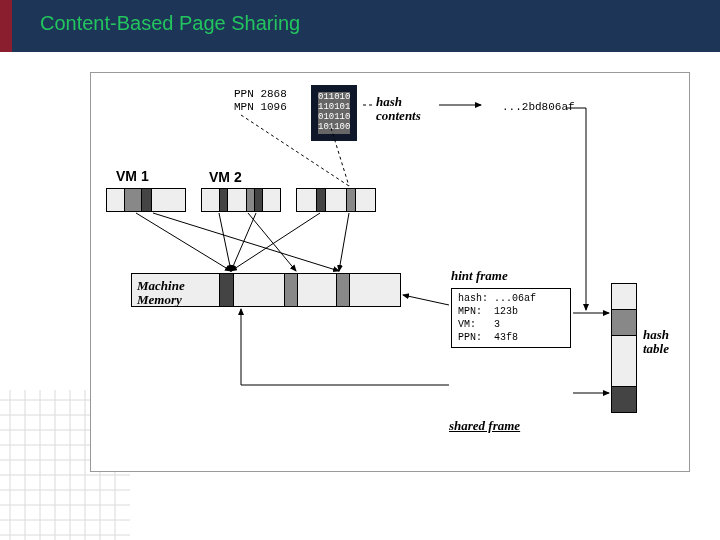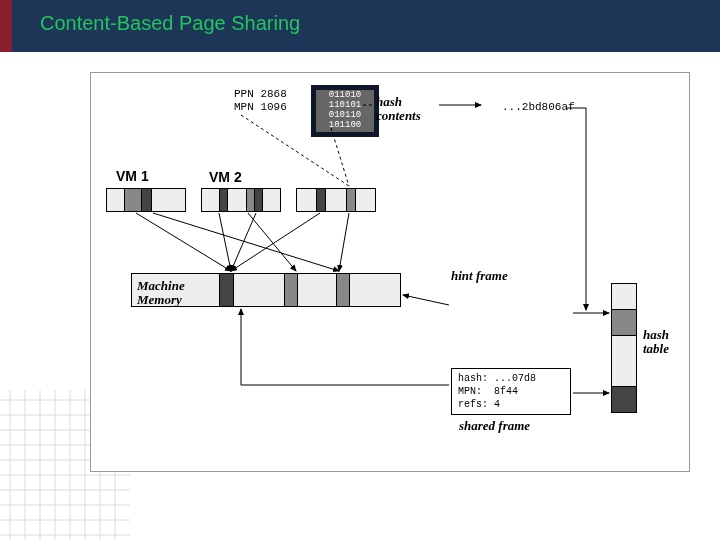--- a/index.html
+++ b/index.html
@@ -45,22 +45,22 @@
     position: absolute;
     left: 115px; top: 15px;
     font-family: "Courier New", monospace;
     font-size: 11px;
     line-height: 1.2;
     margin-left: 28px;
   }
   .bits-box {
     position: absolute;
     left: 220px; top: 12px;
-    width: 68px;
-    border: 5px solid #0f172a;
+    width: 46px;
+    border: 7px solid #0f172a;
     background: #666;
     color: #fff;
     font-family: "Courier New", monospace;
     font-size: 9px;
     line-height: 1.1;
     text-align: center;
     padding: 1px 0;
   }
   .hash-contents {
     position: absolute;
@@ -229,25 +229,26 @@
     <div class="mem-cell" style="flex:3.5"></div>
     <div class="mem-cell dark border-l" style="flex:0.5"></div>
     <div class="mem-cell border-l" style="flex:2"></div>
     <div class="mem-cell gray border-l" style="flex:0.5"></div>
     <div class="mem-cell border-l" style="flex:1.5"></div>
     <div class="mem-cell gray border-l" style="flex:0.5"></div>
     <div class="mem-cell border-l" style="flex:2"></div>
   </div>
 
   <div class="frame-label" style="left:360px; top:195px;">hint frame</div>
-
-  <div class="frame-box" style="left:360px; top:295px; width:120px;"><span>hash: <span>...07d8</span></span>
-<span>MPN:  <span>8f44</span></span>
-<span>refs: <span>4</span></span></div>
-  <div class="frame-label" style="left:368px; top:345px;">shared frame</div>
+  <div class="frame-box" style="left:360px; top:215px; width:120px;"><span>hash: <span>...06af</span></span>
+<span>MPN:  <span>123b</span></span>
+<span>VM:   <span>3</span></span>
+<span>PPN:  <span>43f8</span></span></div>
+
+  <div class="frame-label" style="left:358px; top:345px;text-decoration:underline;">shared frame</div>
 
   <div class="hash-table">
     <div class="ht-cell"></div>
       <div class="ht-cell gray"></div>
       <div class="ht-cell"></div>
       <div class="ht-cell"></div>
       <div class="ht-cell dark"></div>
   </div>
   <div class="hash-table-label">hash<br>table</div>
 

